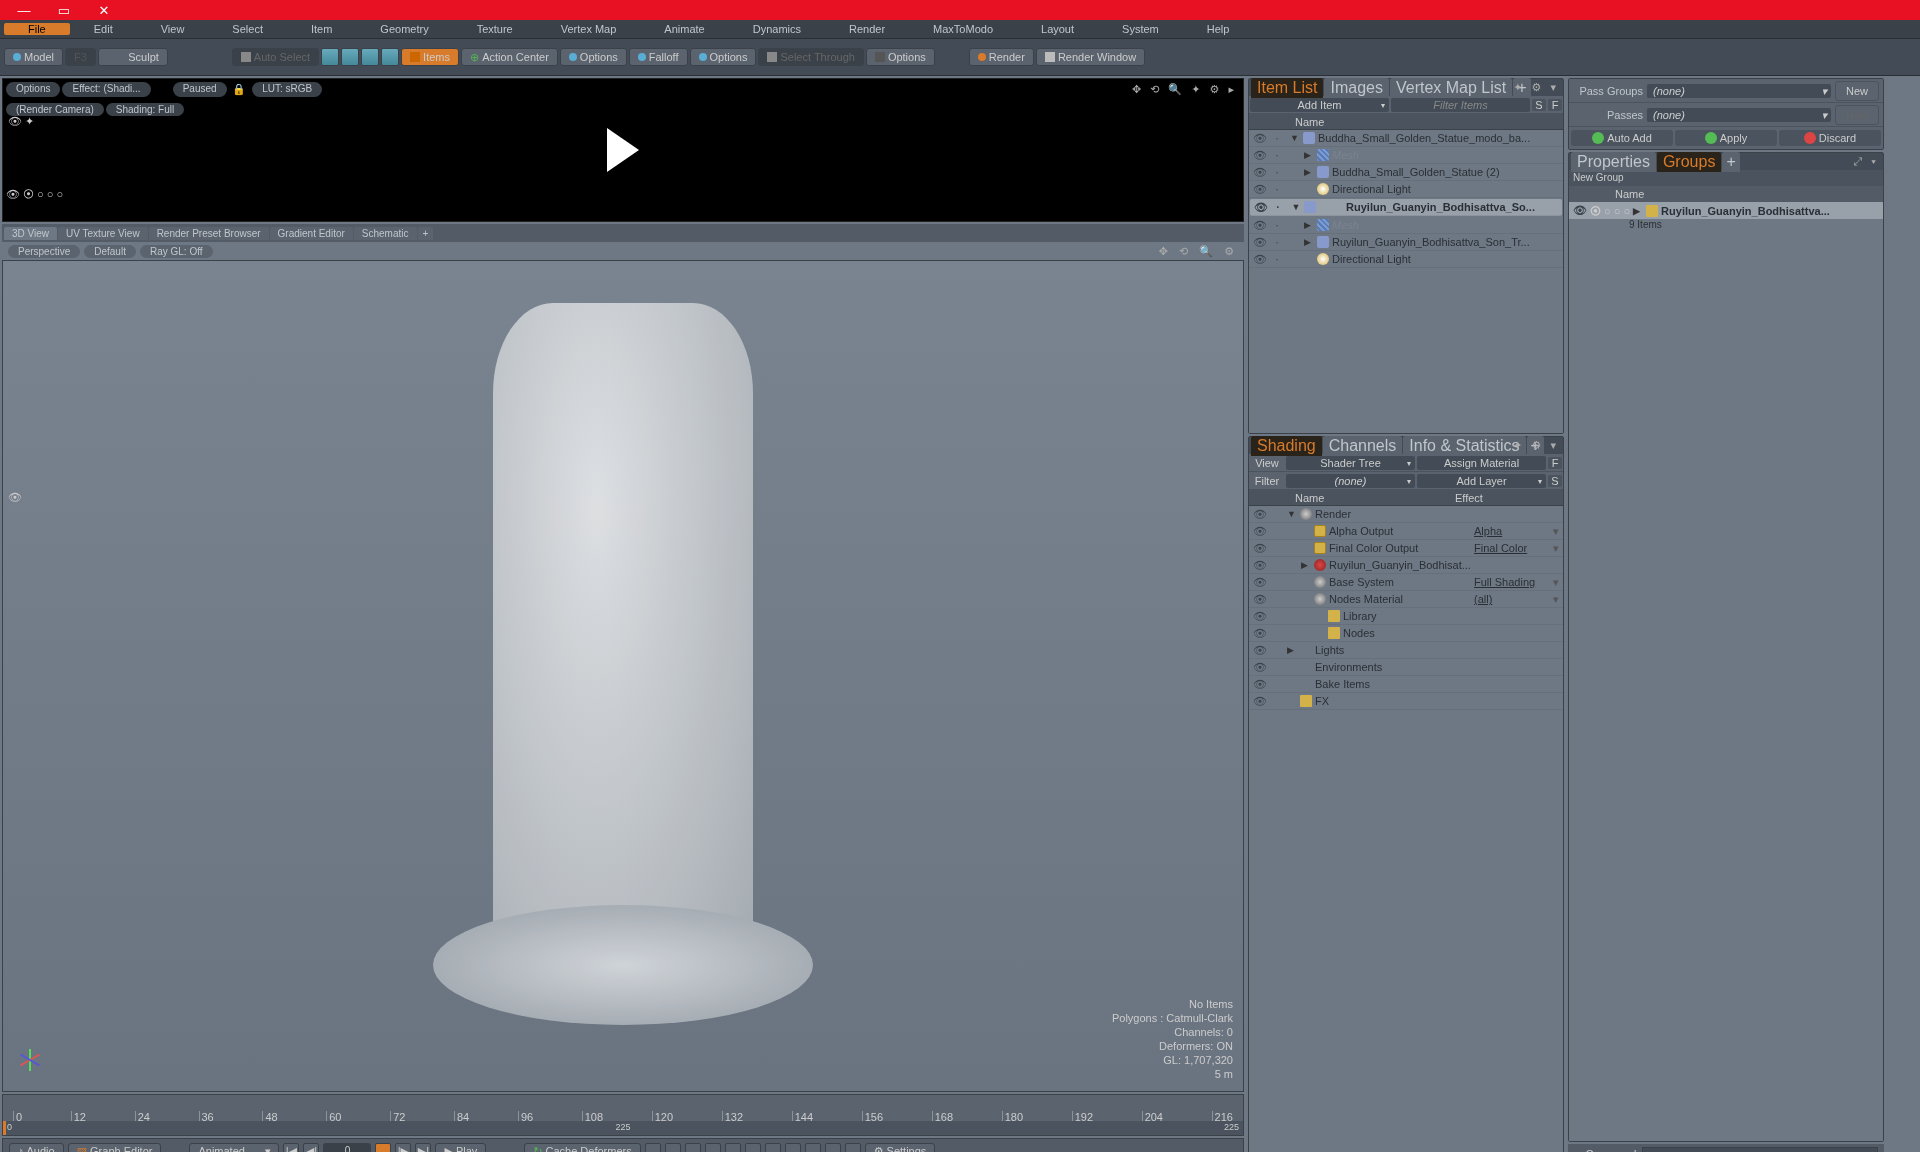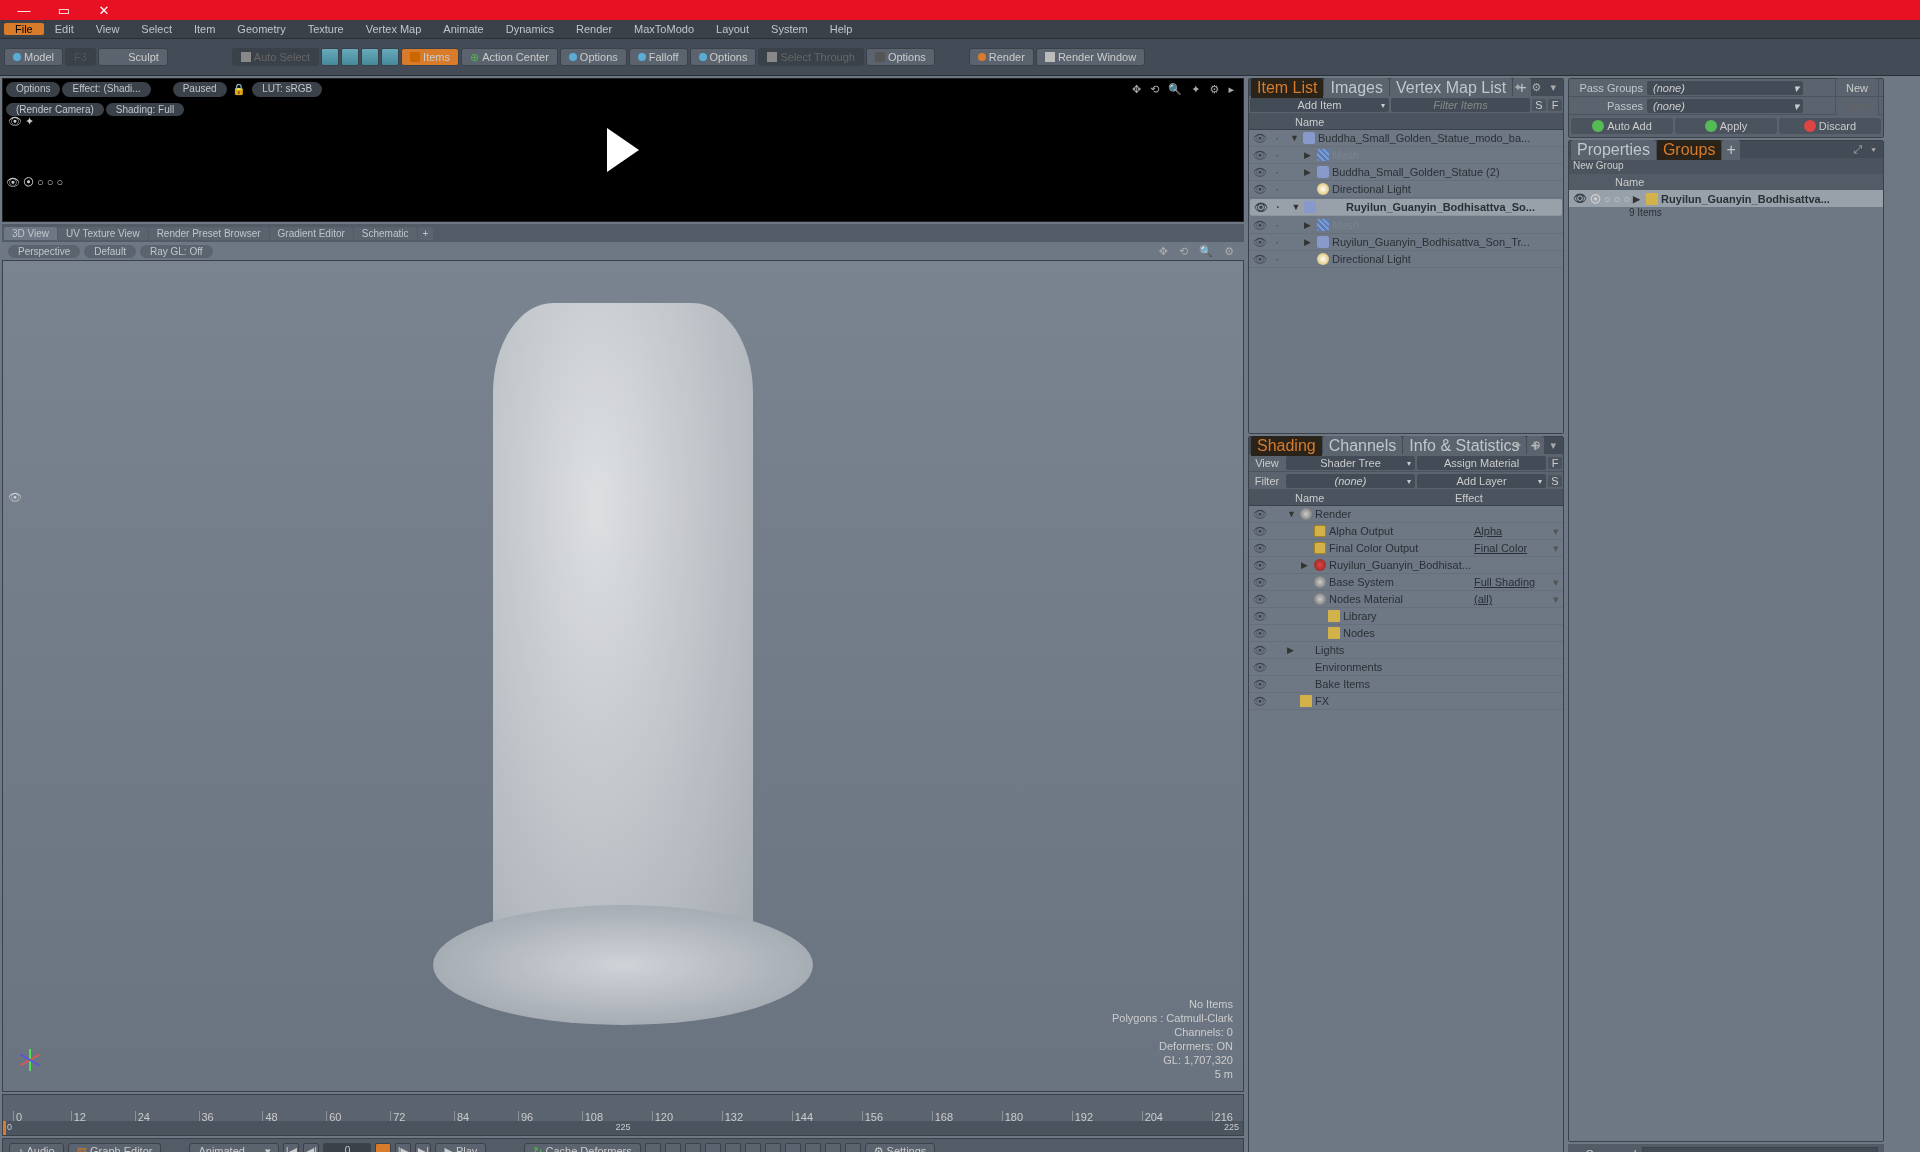--- a/index.html
+++ b/index.html
@@ -1,21 +1,21 @@
 <!DOCTYPE html>
 <html><head>
 <meta charset="utf-8">
 <style>
 * { margin: 0; padding: 0; box-sizing: border-box; font-family: Arial, sans-serif; font-size: 11px; color: #ccc; user-select: none; }
 body { width: 1920px; height: 1152px; background: #6e7884; overflow: hidden; }
 .titlebar { height: 20px; background: #e81123; display: flex; align-items: center; padding: 0 4px; }
 .titlebar .title { color: #fff; font-size: 12px; flex: 1; }
 .titlebar .win-btn { width: 40px; height: 20px; display: flex; align-items: center; justify-content: center; color: #fff; font-size: 13px; }
 .menubar { height: 18px; background: #3a4149; display: flex; align-items: center; padding: 0 4px; }
-.menubar .item { padding: 0 11px; color: #c0c6cc; font-size: 11px; cursor: default; }
+.menubar .item { padding: 0 24px; color: #c0c6cc; font-size: 11px; cursor: default; }
 .menubar .item.active { background: #d87b2a; color: #000; border-radius: 2px; }
 .toolbar1 { height: 38px; background: #434c56; border-top: 1px solid #2a2f35; border-bottom: 1px solid #2a2f35; display: flex; align-items: center; padding: 0 4px; gap: 2px; }
 .tb-btn { height: 18px; padding: 0 8px; background: #5a636e; border: 1px solid #3a4149; border-radius: 3px; display: flex; align-items: center; gap: 3px; color: #cdd3d9; font-size: 10px; }
 .tb-btn.orange { background: #d87b2a; color: #000; }
 .tb-btn.dark { background: #3a4149; }
 .tb-btn .dot { width: 8px; height: 8px; border-radius: 50%; background: #5aaed6; }
 .tb-btn .dot.o { background: #d87b2a; }
 .tb-btn .sq { width: 10px; height: 10px; background: #888; }
 .tb-icon { width: 18px; height: 18px; background: #5a636e; border: 1px solid #3a4149; border-radius: 2px; }
 .main { display: flex; height: 1090px; background: #6e7884; }
@@ -71,24 +71,24 @@
 .ico.light { background: radial-gradient(#fff,#d4b24a); border-radius: 50%; }
 .ico.scene { background: #89c; }
 .ico.shader { background: radial-gradient(#ccc,#666); border-radius: 50%; }
 .ico.mat { background: radial-gradient(#d44,#822); border-radius: 50%; }
 .ico.out { background: #d4b24a; border: 1px solid #a8821a; }
 .ico.folder { background: #d4b24a; border-radius: 1px; }
 .tree-row .txt { flex: 1; white-space: nowrap; overflow: hidden; text-overflow: ellipsis; color: #2a2f35; }
 .tree-row .effect { width: 76px; color: #2a2f35; text-align: left; text-decoration: underline; }
 .indent { display: inline-block; }
 
-.pass-row { height: 18px; display: flex; align-items: center; gap: 4px; padding: 0 4px; background: #5a636e; border-bottom: 1px solid #4a535e; }
+.pass-row { height: 24px; display: flex; align-items: center; gap: 4px; padding: 0 4px; background: #5a636e; border-bottom: 1px solid #4a535e; }
 .pass-row .lab { width: 70px; text-align: right; color: #c0c6cc; }
 .pass-row .val { flex: 1; background: #434c56; border-radius: 2px; font-size: 10px; padding: 1px 6px; color: #888; font-style: italic; position: relative;}
-.pass-row .btn2 { padding: 3px 10px; background: #5a636e; border: 1px solid #4a535e; border-radius: 3px; margin-left: 28px; }
+.pass-row .btn2 { padding: 3px 10px; background: #5a636e; border: 1px solid #4a535e; border-radius: 3px; }
 .act-row { height: 22px; display: flex; align-items: center; gap: 2px; padding: 2px; background: #5a636e; }
 .act-btn { flex: 1; background: #4a535e; border-radius: 3px; padding: 2px 4px; display: flex; align-items: flex-end; justify-content: center; gap: 3px; }
 .circ { width: 12px; height: 12px; border-radius: 50%; }
 .groups-body { flex: 1; background: #6e7884; }
 .group-hdr { height: 16px; background: #4a535e; padding-left: 4px; font-size: 10px; line-height: 16px; }
 .group-sub { height: 16px; background: #525b66; display: flex; align-items: center; padding-left: 46px; font-size: 10px; }
 .group-row { height: 17px; display: flex; align-items: center; font-size: 10px; padding-left: 4px; gap: 3px; }
 .group-row.h { background: #98a0aa; font-weight: bold; }
 .group-cnt { padding-left: 60px; font-size: 10px; color: #2a2f35; }
 

